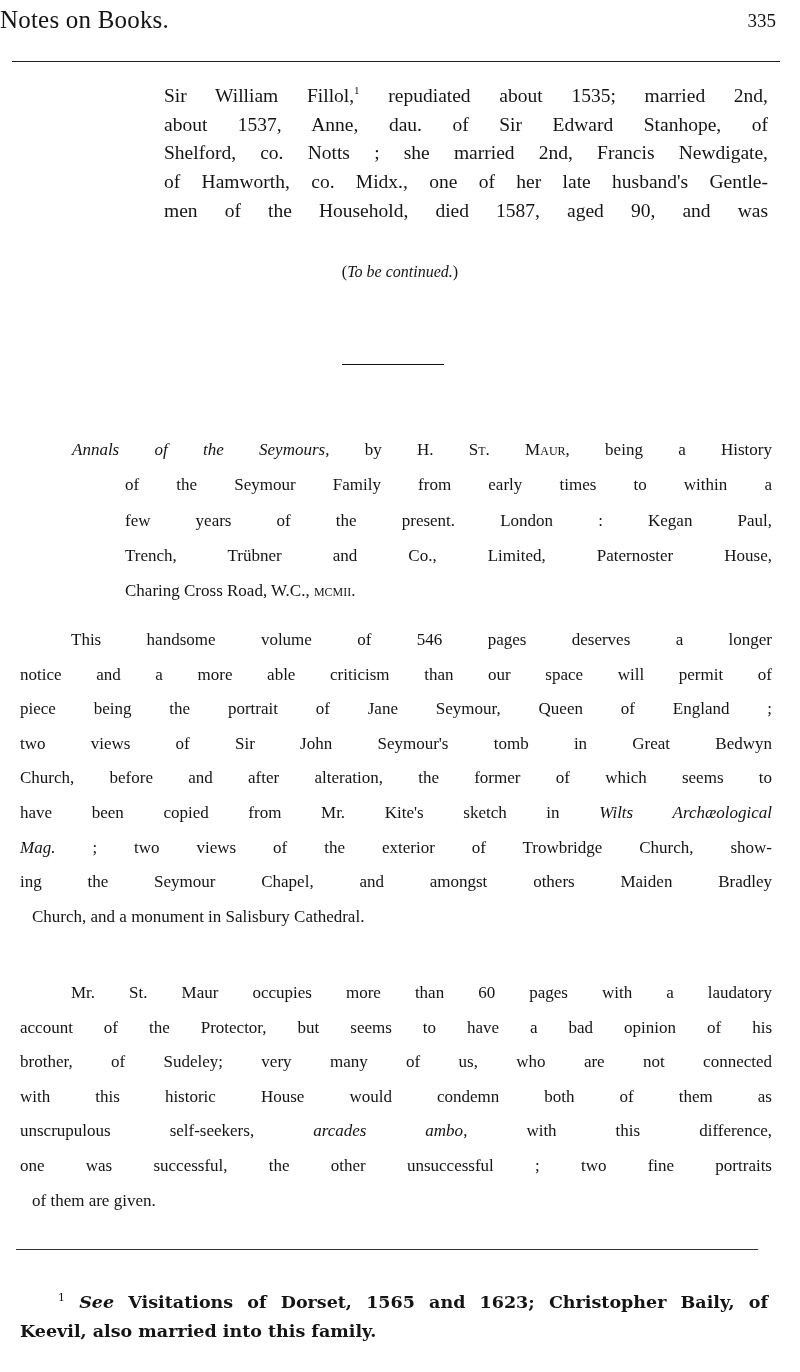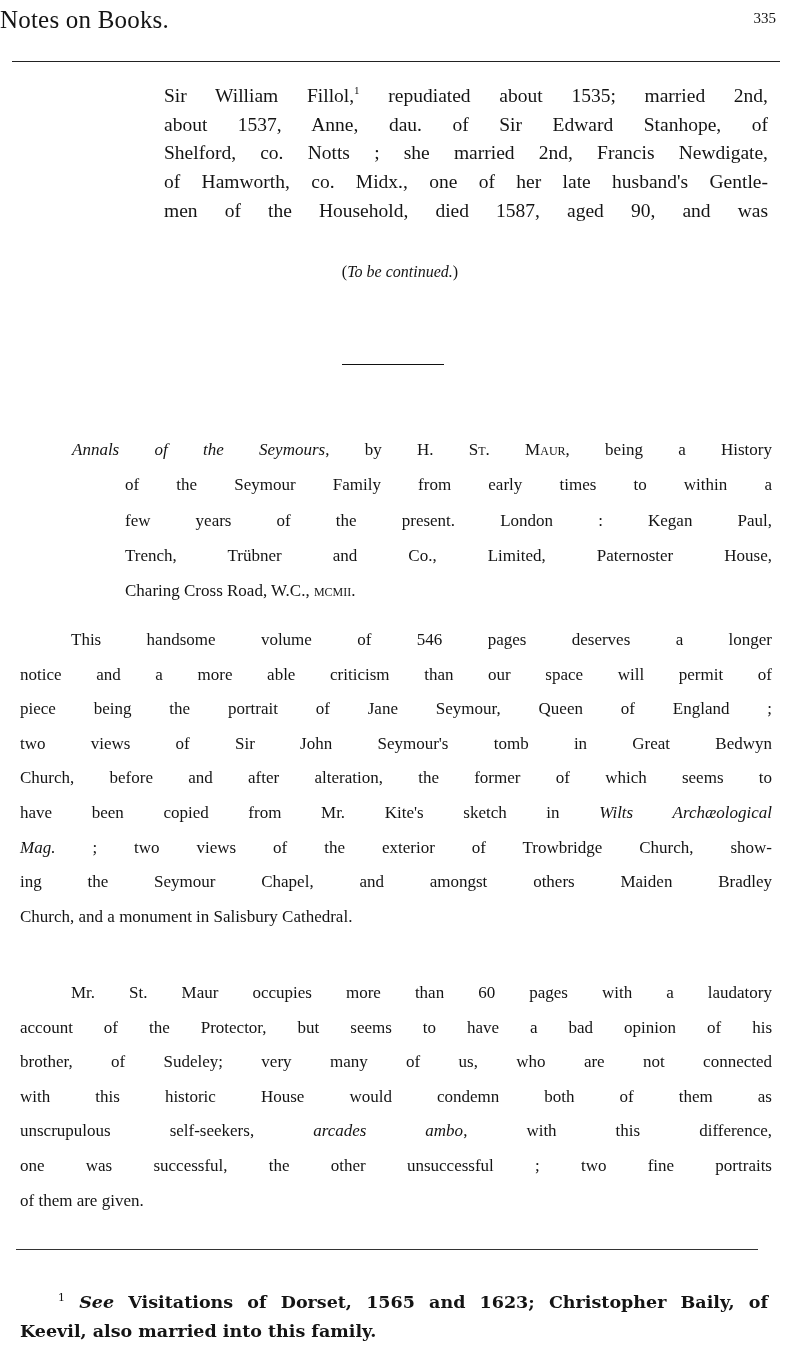--- a/index.html
+++ b/index.html
@@ -1,20 +1,20 @@
 <!DOCTYPE html>
 <html><head>
 <meta charset="utf-8">
 <style>
   html, body { margin: 0; padding: 0; background: #ffffff; }
   body { width: 800px; height: 1372px; position: relative; overflow: hidden; color: #141414;
          font-family: "Liberation Serif", "DejaVu Serif", serif; }
   .header-title { position: absolute; top: 6px; left: 0; width: 792px; text-align: left;
                   font-size: 25px; letter-spacing: 0.2px; }
-  .page-number { position: absolute; top: 10px; right: 24px; font-size: 15px; }
+  .page-number { position: absolute; top: 10px; right: 24px; font-size: 19px; }
   .rule-top { position: absolute; top: 61px; left: 12px; width: 768px; height: 0;
               border-top: 1.6px solid #222; }
   .prev-para { position: absolute; top: 82px; left: 164px; width: 604px; font-size: 19.5px;
                line-height: 28.7px; text-align: justify; text-align-last: left; }
   .prev-para .line { display: block; text-align: justify; text-align-last: justify; height: 28.7px; white-space: nowrap; }
   .prev-para .line.last { text-align-last: left; }
   sup.fn { font-size: 11px; vertical-align: 8px; line-height: 0; }
   .continued { position: absolute; top: 263px; left: 0; width: 800px; text-align: center;
                font-size: 16px; font-style: italic; }
   .continued .upright { font-style: normal; }
@@ -24,21 +24,21 @@
   .citation .line { display: block; height: 35.3px; line-height: 35.3px; white-space: nowrap;
                     text-align: justify; text-align-last: justify; }
   .citation .line.indent { margin-left: 53px; }
   .citation .line.last { text-align-last: left; }
   .sc { font-variant: small-caps; }
   .it { font-style: italic; }
   .para { position: absolute; left: 20px; width: 752px; }
   .para .line { display: block; height: 34.6px; line-height: 34.6px; white-space: nowrap;
                 text-align: justify; text-align-last: justify; }
   .para .line.first { padding-left: 51px; }
-  .para .line.last { text-align-last: left; }
+  .para .line.last { text-align-last: left; margin-left: 12px; }
   .p1 { top: 623px; }
   .p2 { top: 976px; }
   .rule-bottom { position: absolute; top: 1249px; left: 16px; width: 742px; border-top: 1.4px solid #333; }
   .footnote { position: absolute; top: 1288px; left: 20px; width: 748px;
               font-family: "DejaVu Serif", serif; font-size: 17.5px; font-weight: bold; }
   .footnote .line { display: block; height: 29px; line-height: 29px; white-space: nowrap;
                     text-align: justify; text-align-last: justify; }
   .footnote .line.first { padding-left: 38px; }
   .footnote .line.last { text-align-last: left; }
   .footnote sup { font-size: 11px; font-weight: normal; vertical-align: 7px; line-height: 0; }

